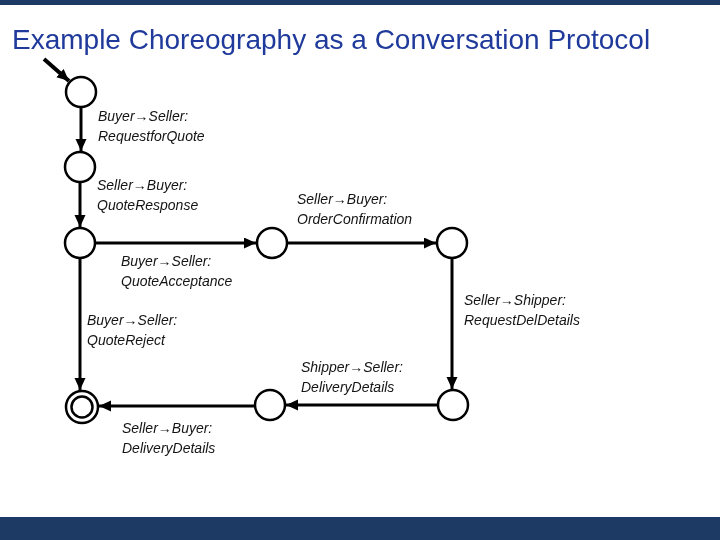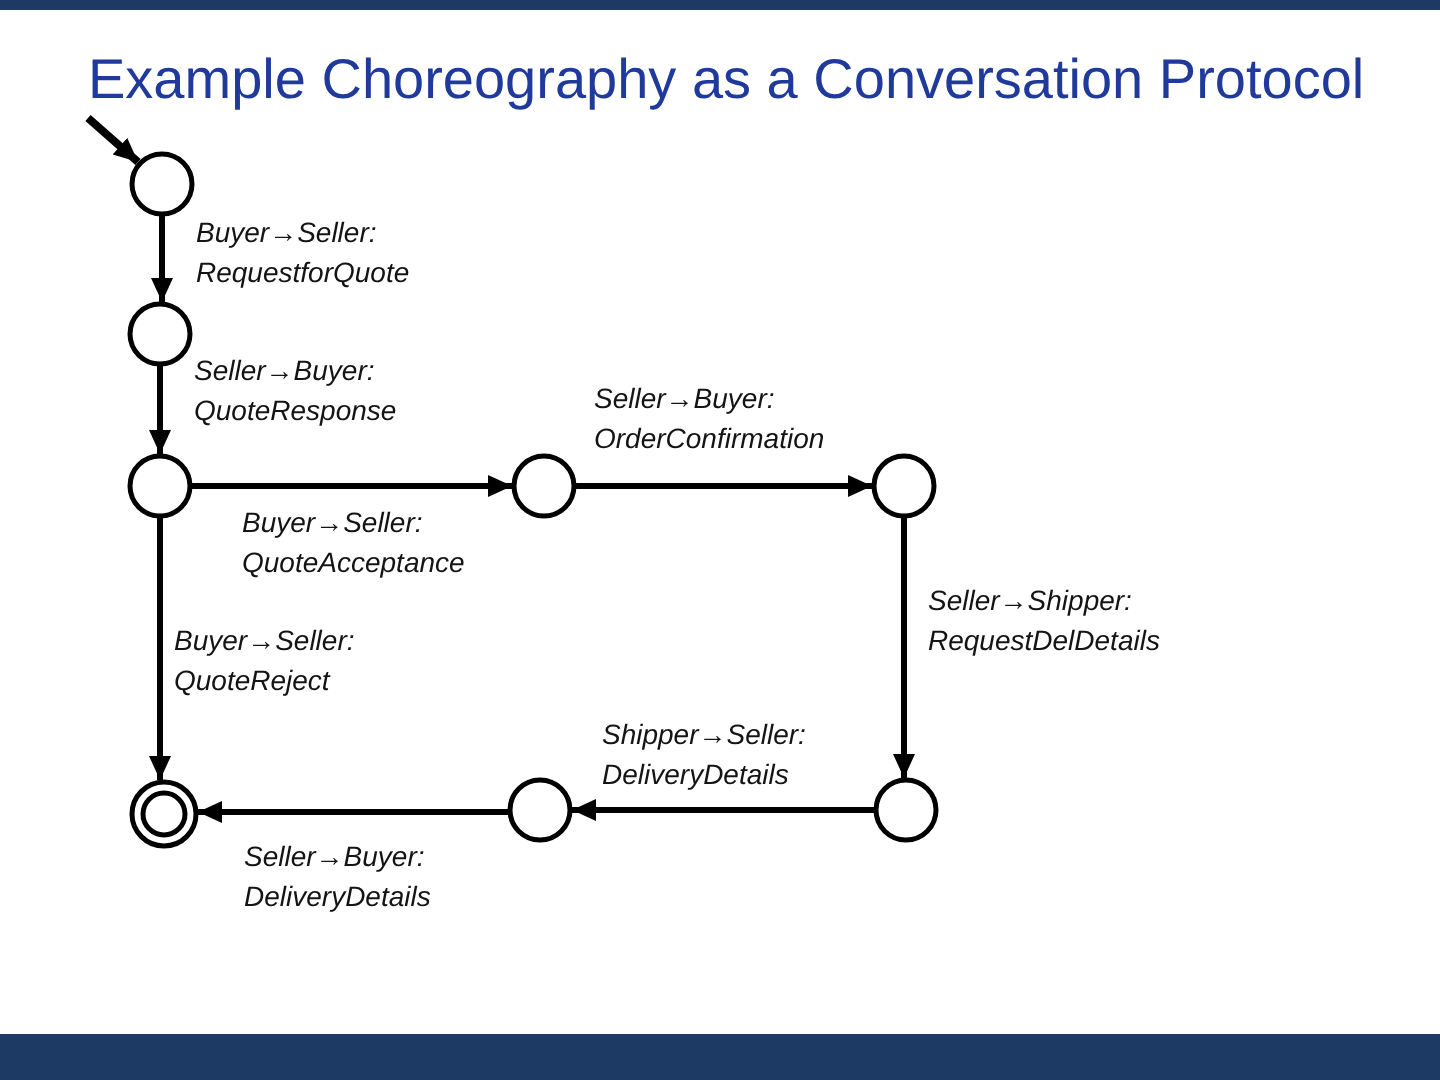--- a/index.html
+++ b/index.html
@@ -20,21 +20,21 @@
   }
   .top-strip{
     position:absolute;left:0;top:0;width:720px;height:5px;
     background:var(--bar-color);
   }
   .bottom-bar{
     position:absolute;left:0;bottom:0;width:720px;height:23px;
     background:var(--bar-color);
   }
   h1.slide-title{
-    position:absolute;left:44px;top:24px;
+    position:absolute;left:12px;top:24px;
     font-size:28px;font-weight:400;letter-spacing:0;
     color:var(--title-color);
     white-space:nowrap;
   }
   svg.diagram{
     position:absolute;left:0;top:0;width:720px;height:540px;
   }
   svg .edge{stroke:var(--stroke-color);fill:none;}
   svg .state{fill:#ffffff;stroke:var(--stroke-color);stroke-width:2.5;}
   svg .label-line{

